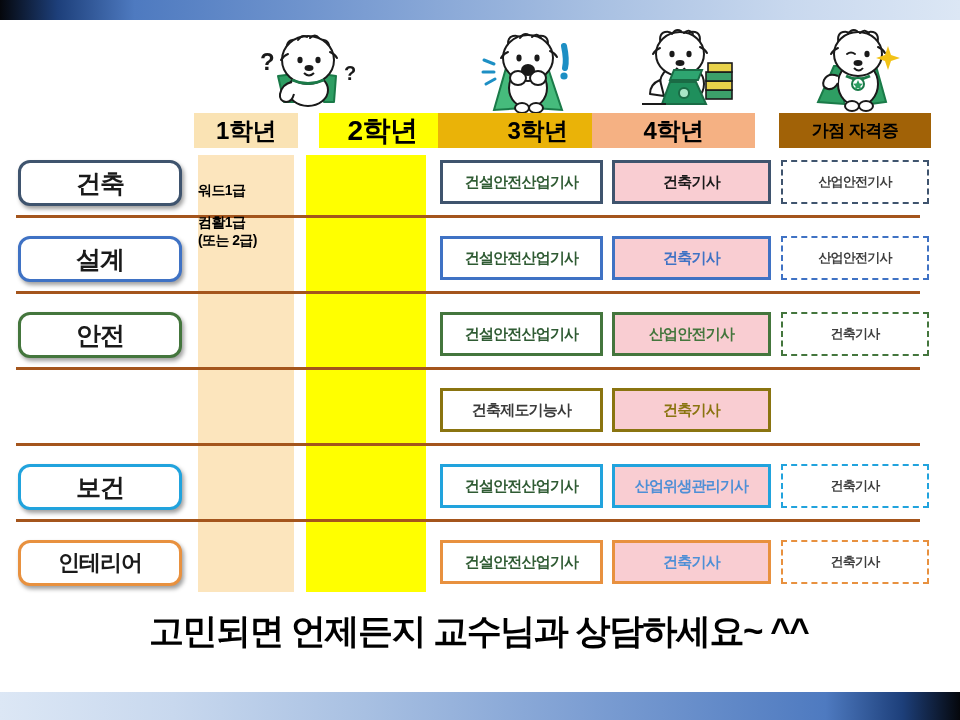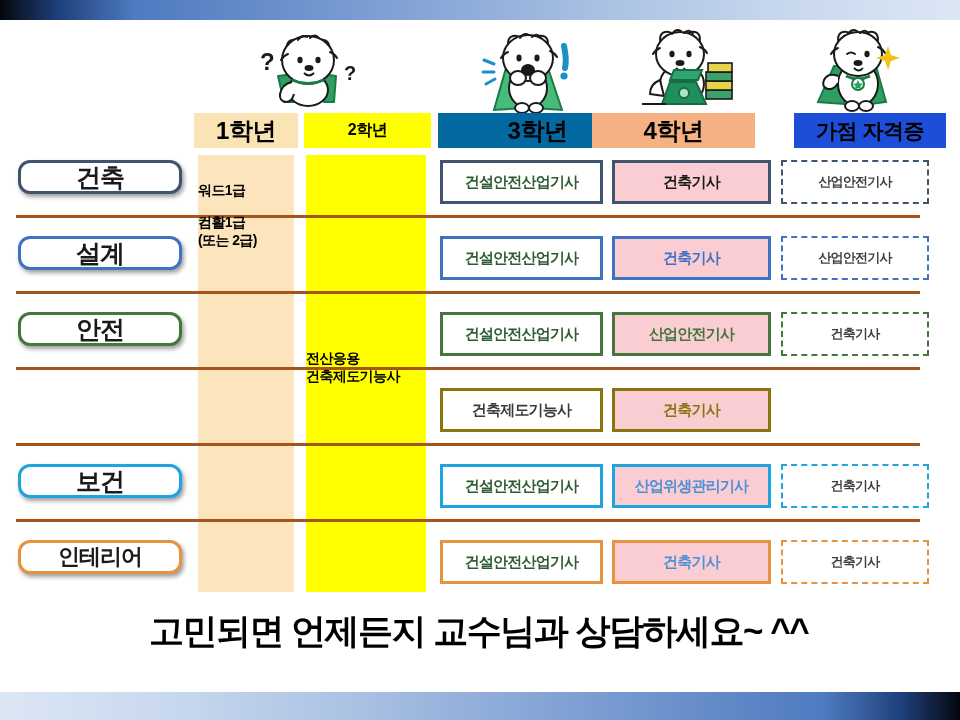--- a/index.html
+++ b/index.html
@@ -35,45 +35,45 @@
     width: 100%; height: 100%;
     display: flex; align-items: center; justify-content: center;
     font-weight: bold; color: #000; letter-spacing: -0.5px;
   }
   .h-y1 { left: 194px; width: 104px; }
   .h-y2 { left: 304px; width: 127px; }
   .h-y3 { left: 438px; width: 167px; }
   .h-y4 { left: 592px; width: 163px; }
   .h-bonus { left: 779px; width: 152px; }
   .h-y1 .cell { background: #fae3b4; font-size: 24px; }
-  .h-y2 .cell { background: #ffff00; font-size: 16px; }
-  .h-y3 .cell { background: #0369a1; font-size: 24px; padding-left: 32px; }
+  .h-y2 .cell { background: #ffff00; font-size: 28px; margin-left: 15px; }
+  .h-y3 .cell { background: #eab308; font-size: 24px; padding-left: 32px; }
   .h-y4 .cell { background: #f5b183; font-size: 24px; }
-  .h-bonus .cell { background: #1d4ed8; font-size: 21px; margin-left: 15px; }
+  .h-bonus .cell { background: #a16207; font-size: 17px; }
 
   
   .band { position: absolute; top: 155px; height: 437px; }
   .band-y1 { left: 198px; width: 96px; background: #fce5bd; }
   .band-y2 { left: 306px; width: 120px; background: #ffff00; }
   .band-text {
     position: absolute; left: 0; width: 100%;
     text-align: left; font-weight: bold; color: #000;
     font-size: 14px; line-height: 1.28; letter-spacing: -0.6px;
   }
   .y1-t1 { top: 182px; }
   .y1-t2 { top: 214px; }
   .y2-t  { top: 350px; }
 
   
   .sep { position: absolute; left: 16px; width: 904px; height: 3px; background: #a4551c; }
 
   
   .row { position: absolute; left: 0; width: 960px; height: 56px; }
   .label-box {
-    position: absolute; left: 18px; width: 164px; height: 34px;
+    position: absolute; left: 18px; width: 164px; height: 46px;
     background: #fff; border-radius: 12px;
     display: flex; align-items: center; justify-content: center;
     font-size: 25px; font-weight: bold; color: #1a1a1a;
     letter-spacing: -1px;
     box-shadow: 2px 3px 4px rgba(0,0,0,0.38);
   }
   .label-box.narrow { font-size: 22px; }
   .cert {
     position: absolute; height: 44px; background: #fff;
     display: flex; align-items: center; justify-content: center;
@@ -252,24 +252,20 @@
   <div class="sep" style="top:291px"></div>
   <div class="sep" style="top:367px"></div>
   <div class="sep" style="top:443px"></div>
   <div class="sep" style="top:519px"></div>
 
   <div class="band-text y1-t1" style="left:198px;width:96px">워드1급</div>
   <div class="band-text y1-t2" style="left:198px;width:73px">
     <div>컴활1급</div>
     <div>(또는 2급)</div>
   </div>
-  <div class="band-text y2-t" style="left:306px;width:120px">
-    <div>전산응용</div>
-    <div>건축제도기능사</div>
-  </div>
 
   <div class="row" style="top:160px">
     <div class="label-box" style="border:3px solid #3f546e">건축</div>
     <div class="cert c3" style="border:3px solid #3f546e;color:#2f5b33">건설안전산업기사</div>
     <div class="cert c4" style="border:3px solid #3f546e;color:#1a1a1a">건축기사</div>
     <div class="cert c5" style="border:2px dashed #3f546e">산업안전기사</div>
   </div>
 
   <div class="row" style="top:236px">
     <div class="label-box" style="border:3px solid #3f72c4">설계</div>

